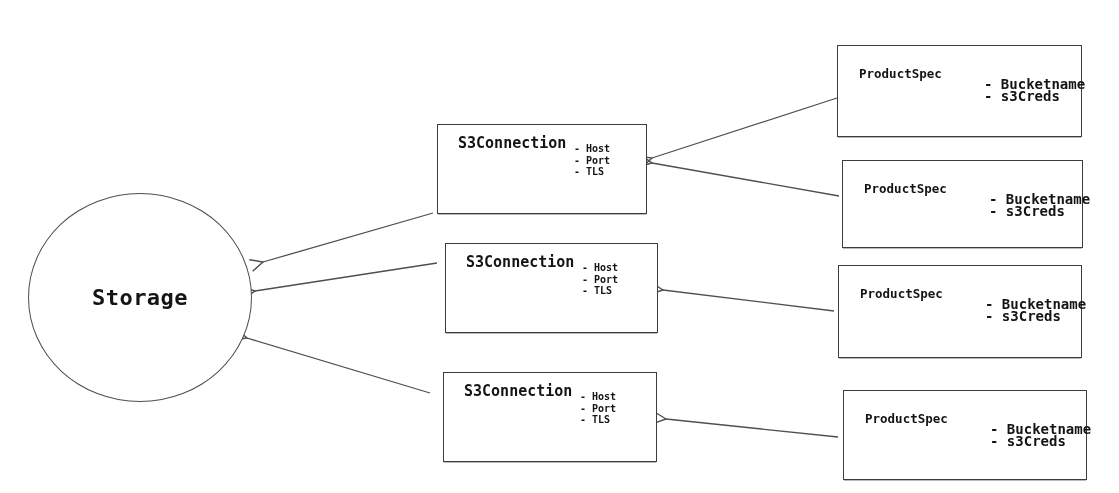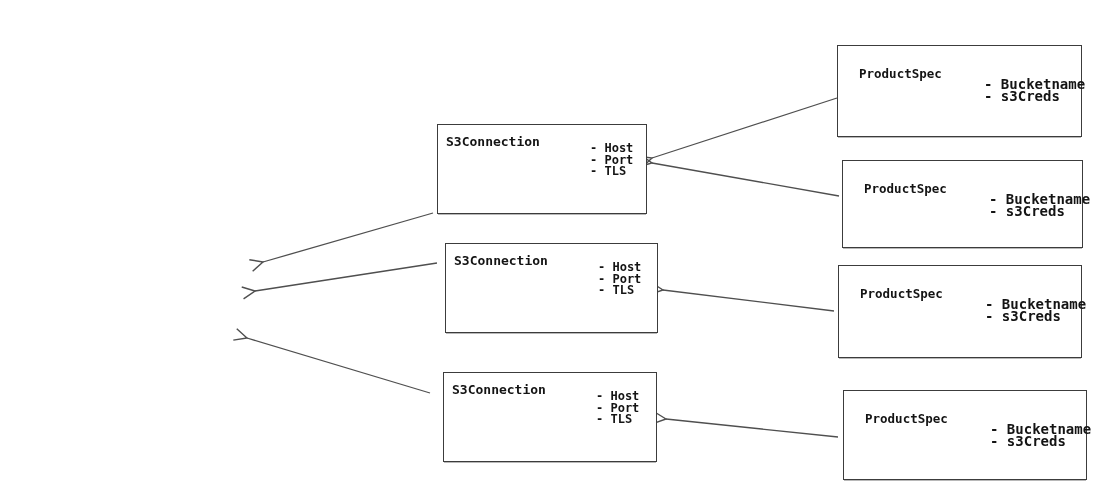--- a/index.html
+++ b/index.html
@@ -46,22 +46,22 @@
   .node-title {
     position: absolute;
     font-weight: bold;
     white-space: nowrap;
   }
   .node-attrs {
     position: absolute;
     font-weight: bold;
     white-space: nowrap;
   }
-  .s3-box .node-title { left: 8px; top: 9px; font-size: 13px; }
-  .s3-box .node-attrs { left: 152px; top: 18px; font-size: 12px; line-height: 11.5px; }
+  .s3-box .node-title { left: 20px; top: 9px; font-size: 15px; }
+  .s3-box .node-attrs { left: 136px; top: 18px; font-size: 10px; line-height: 11.5px; }
   .ps-box .node-title { left: 21px; top: 20px; font-size: 12.5px; }
   .ps-box .node-attrs { left: 146px; top: 32px; font-size: 14px; line-height: 12px; }
 
   
   #s3c1 { left: 437px; top: 124px; width: 210px; height: 90px; }
   #s3c2 { left: 445px; top: 243px; width: 213px; height: 90px; }
   #s3c3 { left: 443px; top: 372px; width: 214px; height: 90px; }
   #ps1  { left: 837px; top: 45px;  width: 245px; height: 92px; }
   #ps2  { left: 842px; top: 160px; width: 241px; height: 88px; }
   #ps3  { left: 838px; top: 265px; width: 244px; height: 93px; }
@@ -82,20 +82,23 @@
       <line x1="837" y1="98" x2="652" y2="158" marker-end="url(#openArrow)"></line>
       <line x1="839" y1="196" x2="652" y2="163" marker-end="url(#openArrow)"></line>
       <line x1="834" y1="311" x2="663" y2="290" marker-end="url(#openArrow)"></line>
       <line x1="838" y1="437" x2="666" y2="419" marker-end="url(#openArrow)"></line>
       <line x1="433" y1="213" x2="263" y2="262" marker-end="url(#openArrow)"></line>
       <line x1="437" y1="263" x2="255" y2="291" marker-end="url(#openArrow)"></line>
       <line x1="430" y1="393" x2="247" y2="338" marker-end="url(#openArrow)"></line>
     </g>
   </svg>
 
+  <div class="storage-circle">
+    <span class="storage-label">Storage</span>
+  </div>
 
   <div id="s3c1" class="node-box s3-box">
     <span class="node-title">S3Connection</span>
     <div class="node-attrs">
       <div>- Host</div>
       <div>- Port</div>
       <div>- TLS</div>
     </div>
   </div>
 

